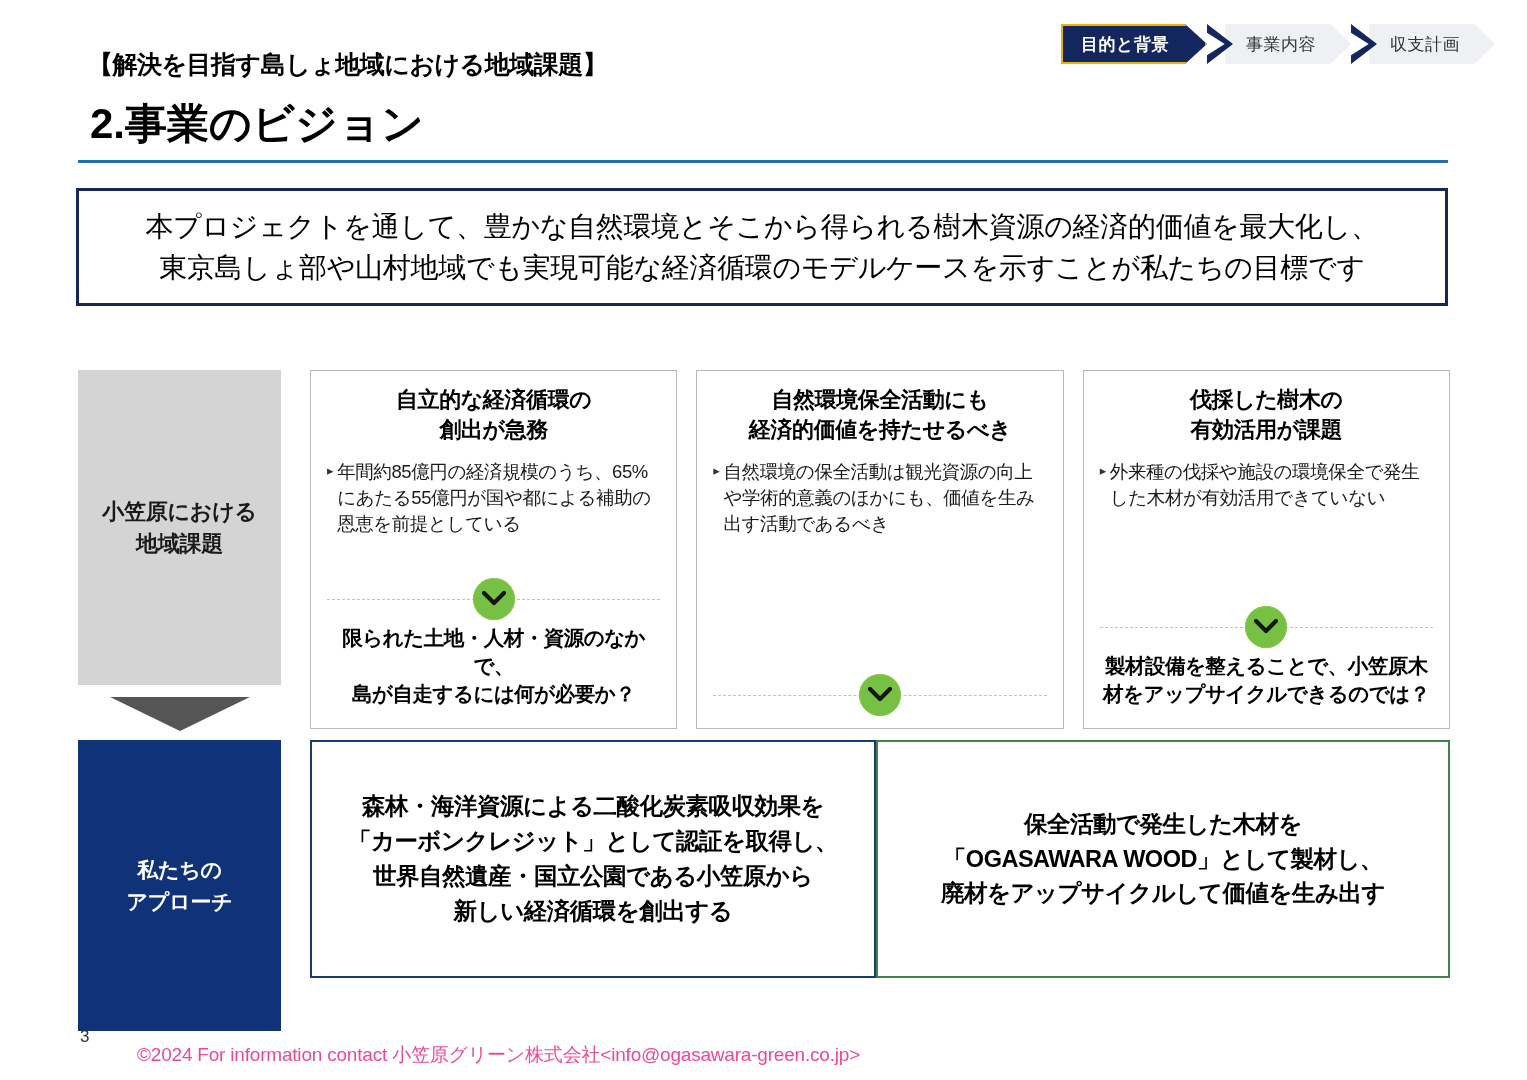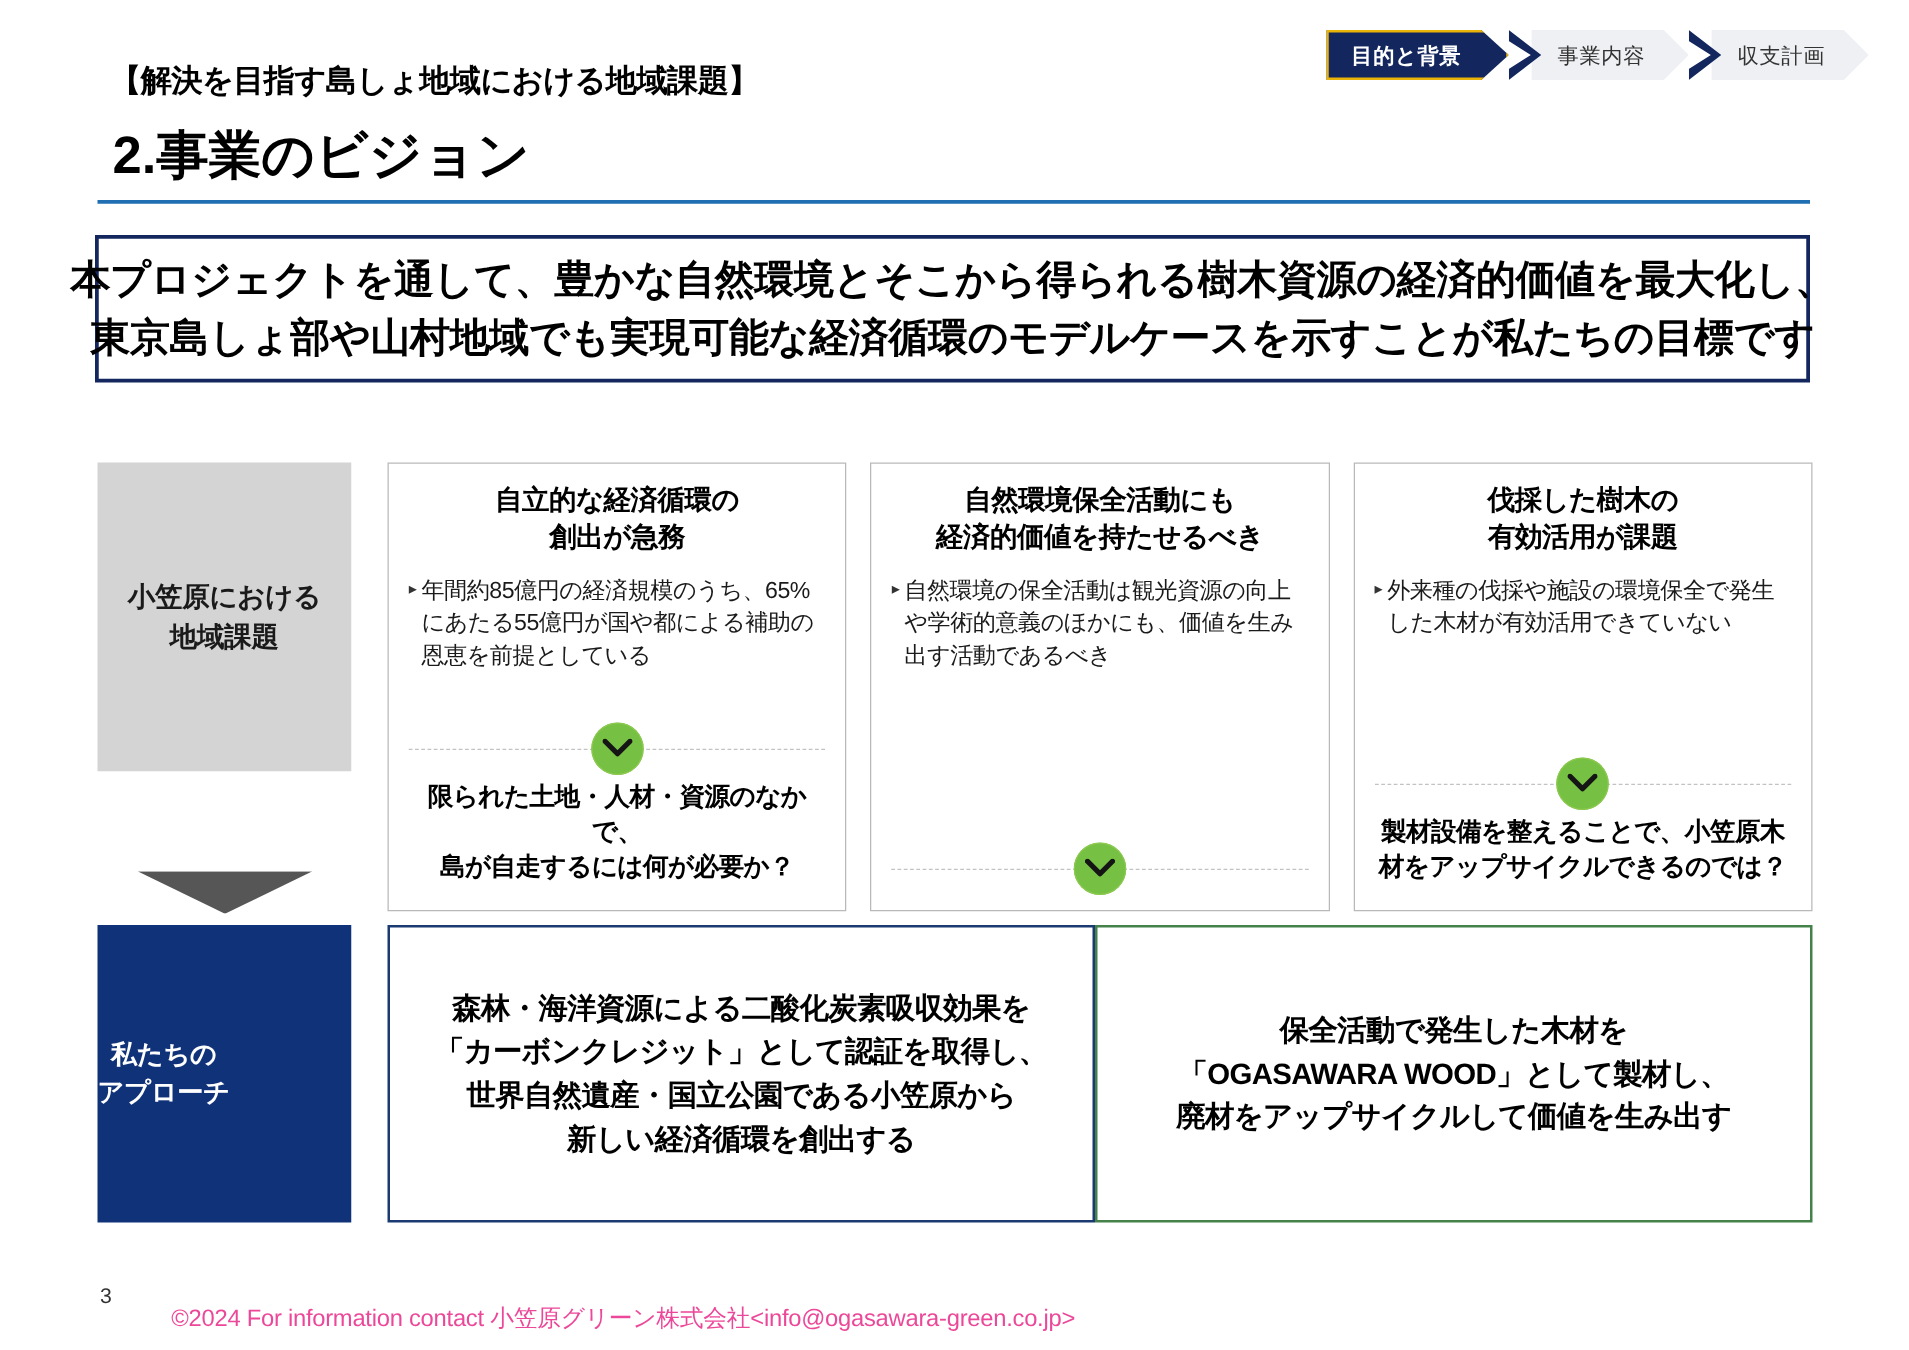--- a/index.html
+++ b/index.html
@@ -123,35 +123,35 @@
     height: 118px;
     box-sizing: border-box;
     border: 3px solid #13275e;
     background: #ffffff;
     display: flex;
     flex-direction: column;
     align-items: center;
     justify-content: center;
   }
   .vision-line {
-    font-size: 32px;
-    font-weight: 700;
+    font-size: 28px;
+    font-weight: 400;
     line-height: 1.48;
     letter-spacing: -0.3px;
     white-space: nowrap;
     text-align: right;
   }
 
   
   .issue-panel {
     position: absolute;
     left: 78px;
     top: 370px;
     width: 203px;
-    height: 247px;
+    height: 315px;
     background: #d4d4d4;
     display: flex;
     align-items: center;
     justify-content: center;
   }
   .issue-panel-label {
     font-size: 22px;
     font-weight: 700;
     line-height: 1.45;
     text-align: center;
@@ -167,24 +167,25 @@
     background: #565656;
     clip-path: polygon(0 0, 100% 0, 50% 100%);
   }
 
   
   .approach-panel {
     position: absolute;
     left: 78px;
     top: 740px;
     width: 203px;
-    height: 238px;
+    height: 291px;
     background: #0f3278;
     display: flex;
     align-items: center;
+    justify-content: center;
   }
   .approach-panel-label {
     font-size: 21px;
     font-weight: 700;
     line-height: 1.5;
     text-align: center;
     color: #ffffff;
     letter-spacing: -0.2px;
   }
 

